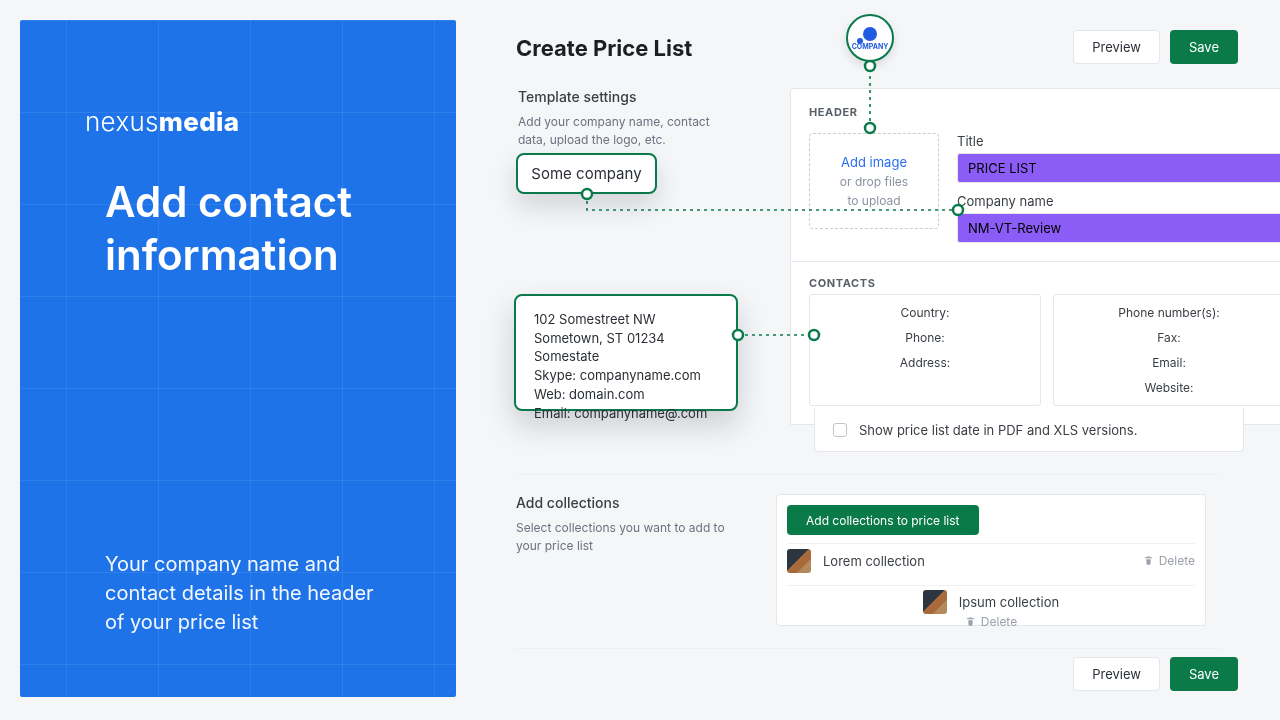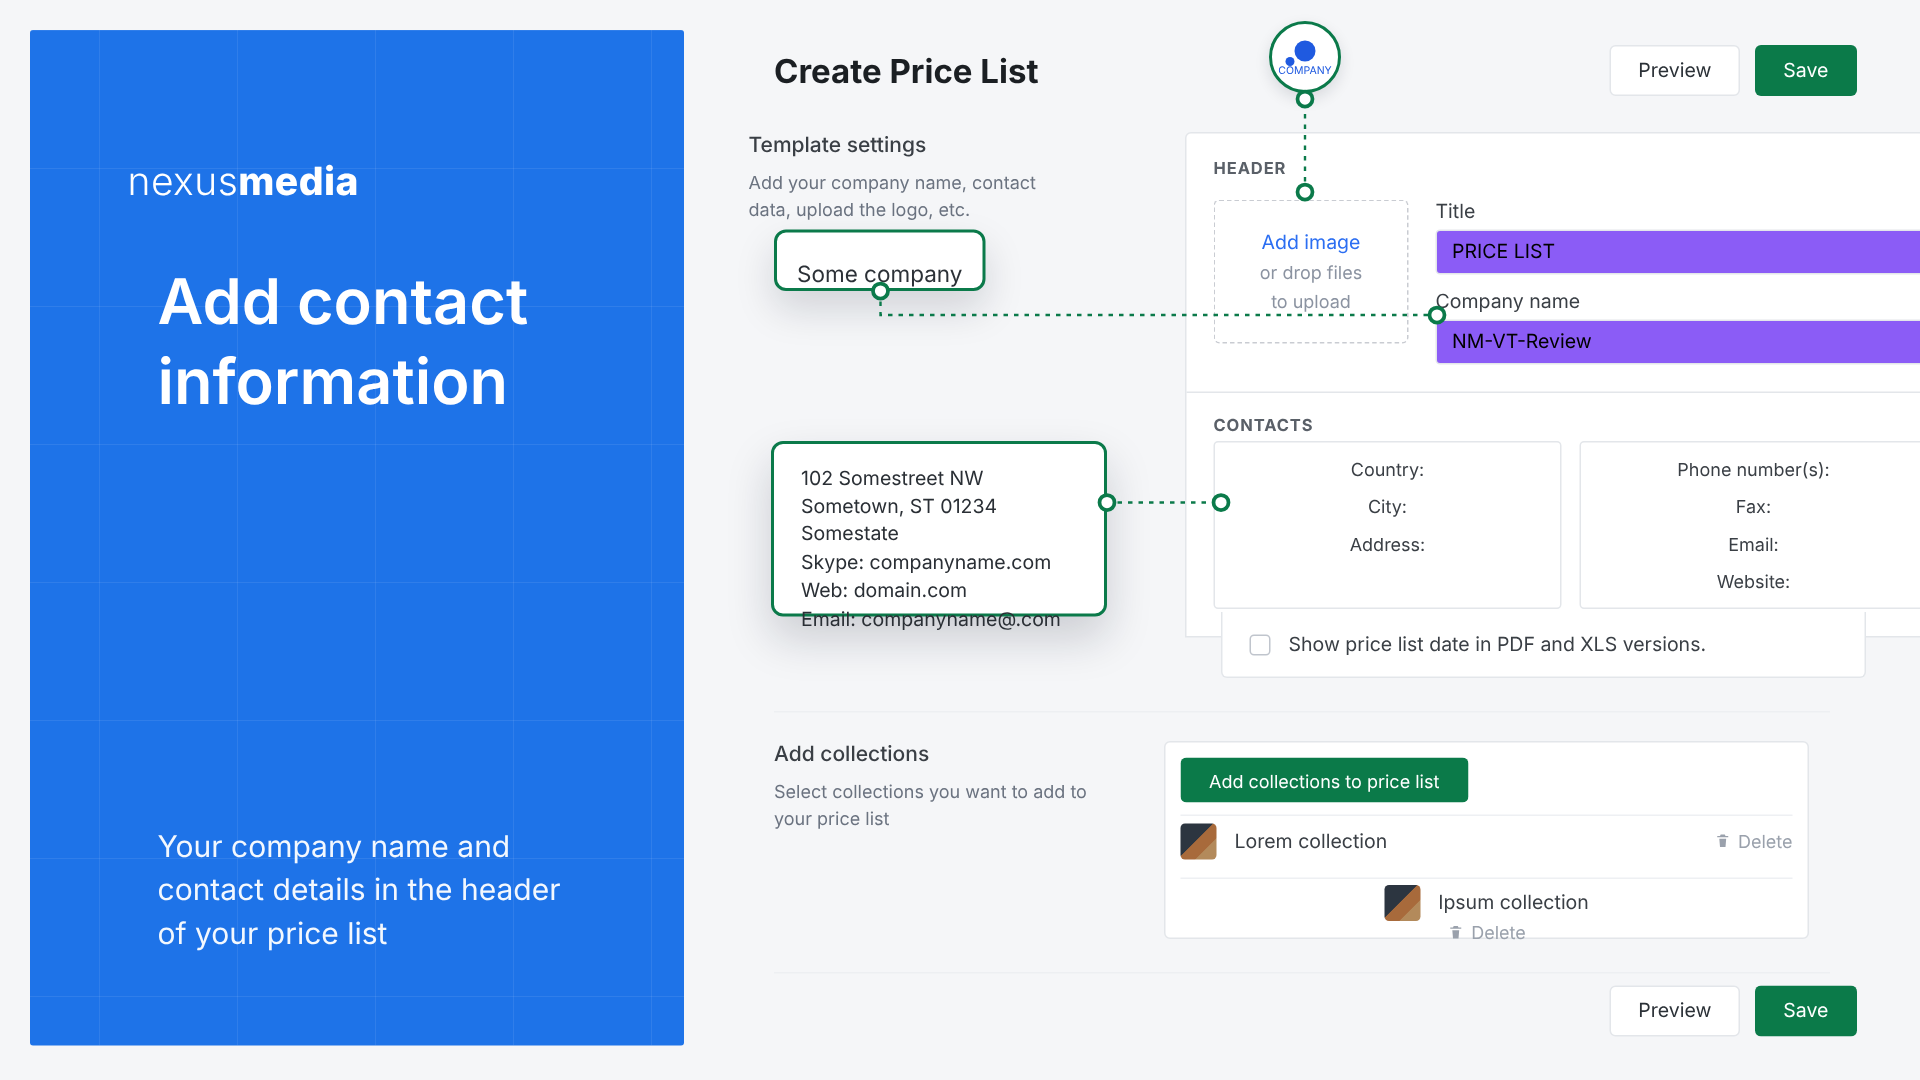--- a/index.html
+++ b/index.html
@@ -40,21 +40,21 @@
 
   .page-title{position:absolute;left:38px;top:35px;font-size:22px;font-weight:700}
   .top-actions{position:absolute;right:42px;top:30px;display:flex;gap:10px}
   .btn{border-radius:4px;height:34px;display:inline-flex;align-items:center;justify-content:center;padding:0 18px;font-size:13px;cursor:pointer;border:1px solid transparent}
   .btn-secondary{background:#fff;border-color:var(--hair);color:#2b3137}
   .btn-primary{background:var(--green);color:#fff}
 
   .section-head{font-size:14px;color:#3a3f45;font-weight:500}
   .section-sub{font-size:12px;color:var(--muted);line-height:1.5}
 
-  .tmpl-head{position:absolute;left:21px;top:88px;width:210px}
+  .tmpl-head{position:absolute;left:40px;top:88px;width:210px}
   .tmpl-head .section-head{margin-bottom:8px}
 
   .add-coll-head{position:absolute;left:38px;top:494px;width:230px}
   .add-coll-head .section-head{margin-bottom:8px}
 
   
   .settings-card{
     position:absolute;left:312px;top:88px;width:514px;
     background:var(--card);border:1px solid var(--hair);border-top-left-radius:4px;border-top-right-radius:4px;
   }
@@ -104,38 +104,38 @@
   .coll-name{font-size:13px;color:#3a3f45}
   .coll-del{font-size:12px;color:#9aa1ac;display:flex;align-items:center;gap:5px;cursor:pointer}
   .trash-icon{width:11px;height:11px;}
 
   
   .bottom-actions{position:absolute;right:42px;top:657px;display:flex;gap:10px}
 
   
   .chip{
     position:absolute;left:38px;top:153px;width:141px;height:41px;border:2px solid var(--green-outline);
-    border-radius:8px;background:#fff;display:flex;align-items:flex-end;justify-content:center;font-size:15px;color:#2c3137;
+    border-radius:8px;background:#fff;display:flex;align-items:center;justify-content:center;font-size:15px;color:#2c3137;
     box-shadow:0 12px 26px rgba(15,23,42,.15);
   }
 
   
   .contact-card{
     position:absolute;left:36px;top:294px;width:224px;height:117px;background:#fff;
     border:2px solid var(--green-outline);border-radius:8px;padding:14px 18px;box-shadow:0 14px 30px rgba(15,23,42,.18);
     font-size:13px;line-height:1.44;color:#2a2f35;
   }
 
   
   .logo-badge{
     position:absolute;left:368px;top:14px;width:48px;height:48px;border-radius:50%;
     border:2px solid var(--green-outline);background:#fff;display:flex;align-items:center;justify-content:center;
     box-shadow:0 4px 10px rgba(15,23,42,.12);
   }
-  .logo-badge .inner{font-size:7px;font-weight:400;color:#1f5ae0;text-align:right;line-height:1}
+  .logo-badge .inner{font-size:7px;font-weight:700;color:#1f5ae0;text-align:right;line-height:1}
   .logo-badge .circle{width:14px;height:14px;border-radius:50%;background:#1f5ae0;margin:0 auto 2px auto;position:relative}
   .logo-badge .circle::after{content:"";position:absolute;left:-6px;bottom:-3px;width:6px;height:6px;border-radius:50%;background:#1f5ae0}
 
   
   svg.connectors{position:absolute;inset:0;width:100%;height:100%;pointer-events:none}
   .dot{fill:#fff;stroke:var(--green-outline);stroke-width:2.5}
 </style>
 </head>
 <body>
 
@@ -182,21 +182,21 @@
         </div>
       </div>
     </div>
     <div class="sc-divider"></div>
     <div class="sc-contacts-head">
       <div class="sc-label">CONTACTS</div>
     </div>
     <div class="contact-boxes">
       <div class="cbox">
         <span>Country:</span>
-        <span>City:</span>
+        <span>Phone:</span>
         <span>Address:</span>
       </div>
       <div class="cbox">
         <span>Phone number(s):</span>
         <span>Fax:</span>
         <span>Email:</span>
         <span>Website:</span>
       </div>
     </div>
   </div>

